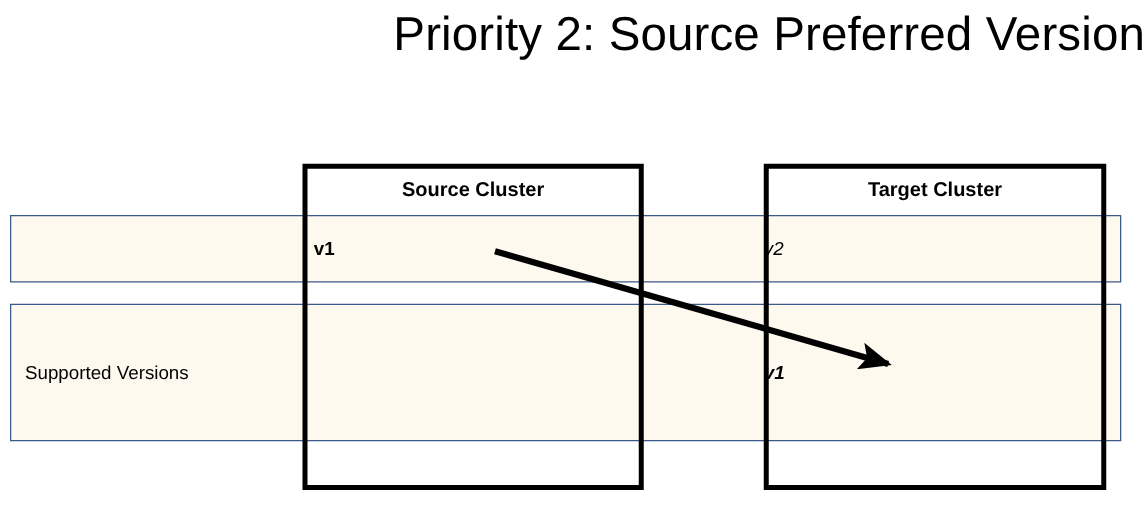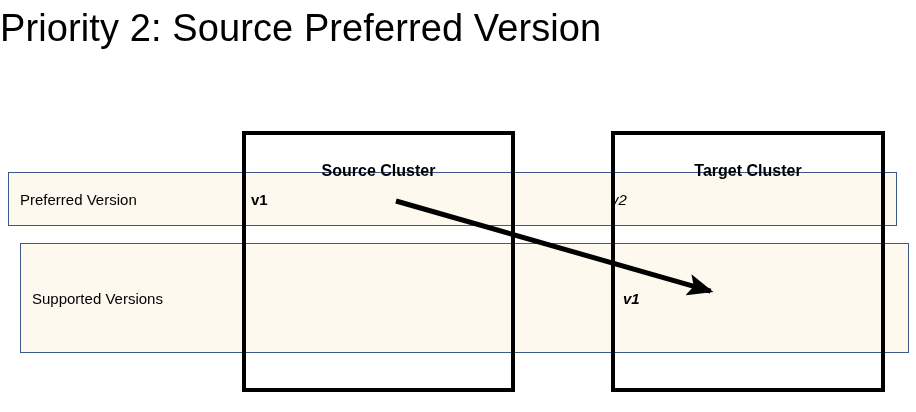--- a/index.html
+++ b/index.html
@@ -15,21 +15,21 @@
     font-family: "Liberation Sans", sans-serif;
     color: #000000;
   }
 
   
   #title-block {
     position: absolute;
     left: 0;
     top: 0;
     width: 916px;
-    text-align: left;
+    text-align: right;
   }
   #page-title {
     font-size: 38px;
     font-weight: 400;
     line-height: 48px;
     letter-spacing: 0.1px;
     margin-top: 4px;
     white-space: nowrap;
   }
   #page-subtitle {
@@ -56,21 +56,21 @@
   }
   #target-cluster-box {
     left: 611px;
     top: 131px;
     width: 274px;
     height: 261px;
     text-decoration: underline;
   }
   .cluster-title {
     position: absolute;
-    top: 27px;
+    top: 9px;
     left: 0;
     width: 100%;
     text-align: center;
     font-size: 16px;
     font-weight: bold;
     z-index: 4;
   }
 
   
   .attr-row {
@@ -82,21 +82,20 @@
     box-sizing: border-box;
     z-index: 1;
   }
   #row-preferred-version {
     top: 172px;
     height: 54px;
   }
   #row-supported-versions {
     top: 243px;
     height: 110px;
-    margin-left: 12px;
   }
   .row-label {
     position: absolute;
     left: 11px;
     font-size: 15px;
     font-weight: 400;
     white-space: nowrap;
   }
   #row-preferred-version .row-label { top: 18px; }
   #row-supported-versions .row-label { top: 46px; }
@@ -126,21 +125,20 @@
   }
 </style>
 </head>
 <body>
 
 <div id="title-block">
   <div id="page-title">Priority 2: Source Preferred Version</div>
 </div>
 
 <div class="attr-row" id="row-preferred-version">
-  <span class="row-label">Preferred Version</span>
   <span class="cell-value cell-source bold">v1</span>
   <span class="cell-value cell-target">v2</span>
 </div>
 
 <div class="attr-row" id="row-supported-versions">
   <span class="row-label">Supported Versions</span>
   <span class="cell-value cell-target bold">v1</span>
 </div>
 
 <div class="cluster-box" id="source-cluster-box">

